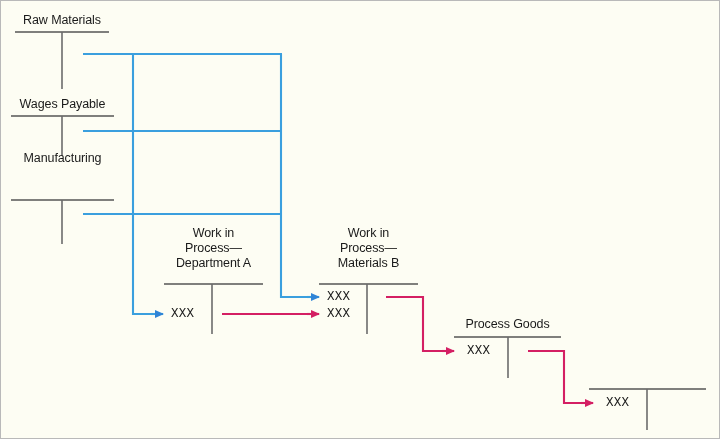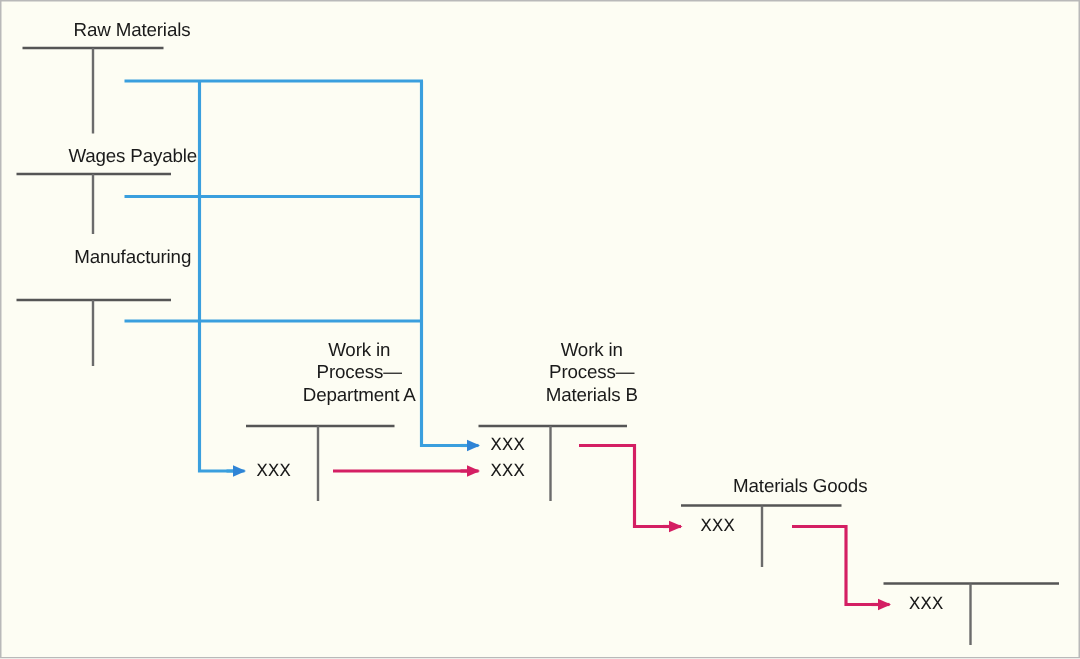--- a/index.html
+++ b/index.html
@@ -26,21 +26,20 @@
   }
   .t-title {
     position: absolute;
     font-family: "Liberation Sans", sans-serif;
     font-size: 12.5px;
     color: #1a1a1a;
     line-height: 15px;
     text-align: center;
     white-space: nowrap;
     letter-spacing: -0.1px;
-    margin-left: 26px;
   }
   .t-amount {
     position: absolute;
     font-family: Liberation Mono, monospace;
     font-size: 12.5px;
     color: #1a1a1a;
     white-space: nowrap;
     letter-spacing: 0.2px;
   }
 </style>
@@ -128,38 +127,38 @@
   </svg>
 
   <div class="t-title" style="left:14px; top:12px; width:94px;">
     <div>Raw Materials</div>
   </div>
 
   <div class="t-title" style="left:10px; top:96px; width:103px;">
     <div>Wages Payable</div>
   </div>
 
-  <div class="t-title" style="left:10px; top:163px; width:103px;">
+  <div class="t-title" style="left:10px; top:150px; width:103px;">
     <div>Manufacturing</div>
   </div>
 
   <div class="t-title" style="left:163px; top:225px; width:99px;">
     <div>Work in</div>
     <div>Process—</div>
     <div>Department A</div>
   </div>
 
   <div class="t-title" style="left:318px; top:225px; width:99px;">
     <div>Work in</div>
     <div>Process—</div>
     <div>Materials B</div>
   </div>
 
   <div class="t-title" style="left:453px; top:316px; width:107px;">
-    <div>Materials Goods</div>
+    <div>Process Goods</div>
   </div>
 
 
   <div class="t-amount" style="left:170px; top:306px;">XXX</div>
 
   <div class="t-amount" style="left:326px; top:289px;">XXX</div>
 
   <div class="t-amount" style="left:326px; top:306px;">XXX</div>
 
   <div class="t-amount" style="left:466px; top:343px;">XXX</div>

